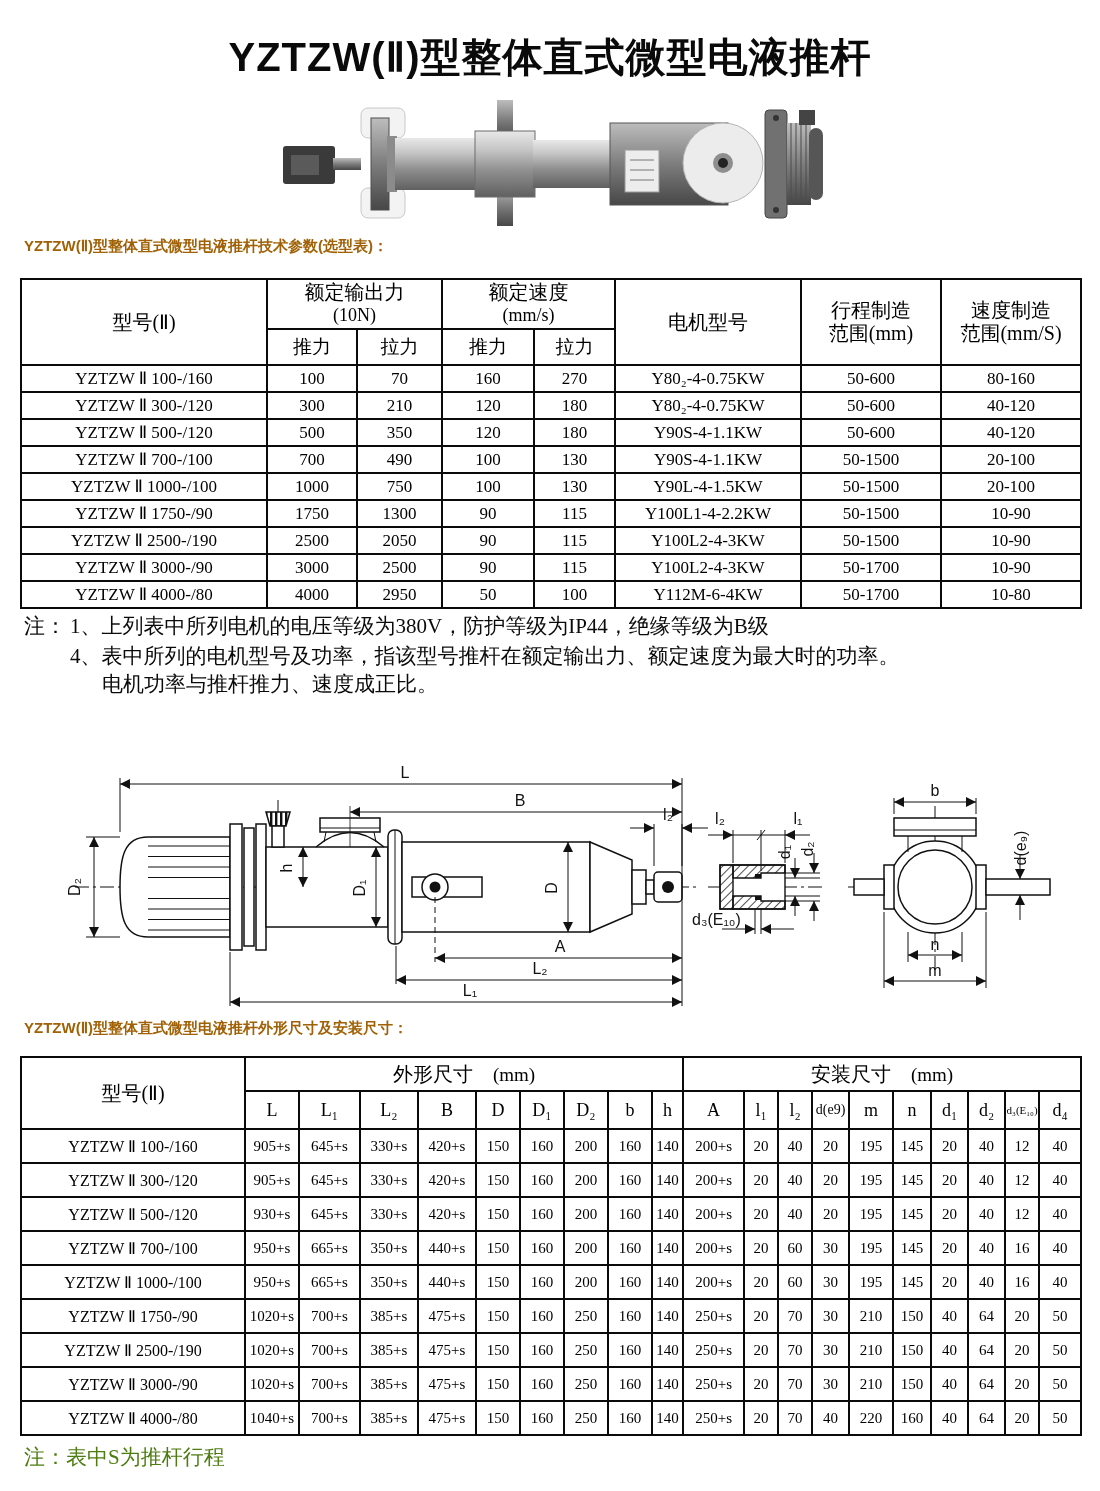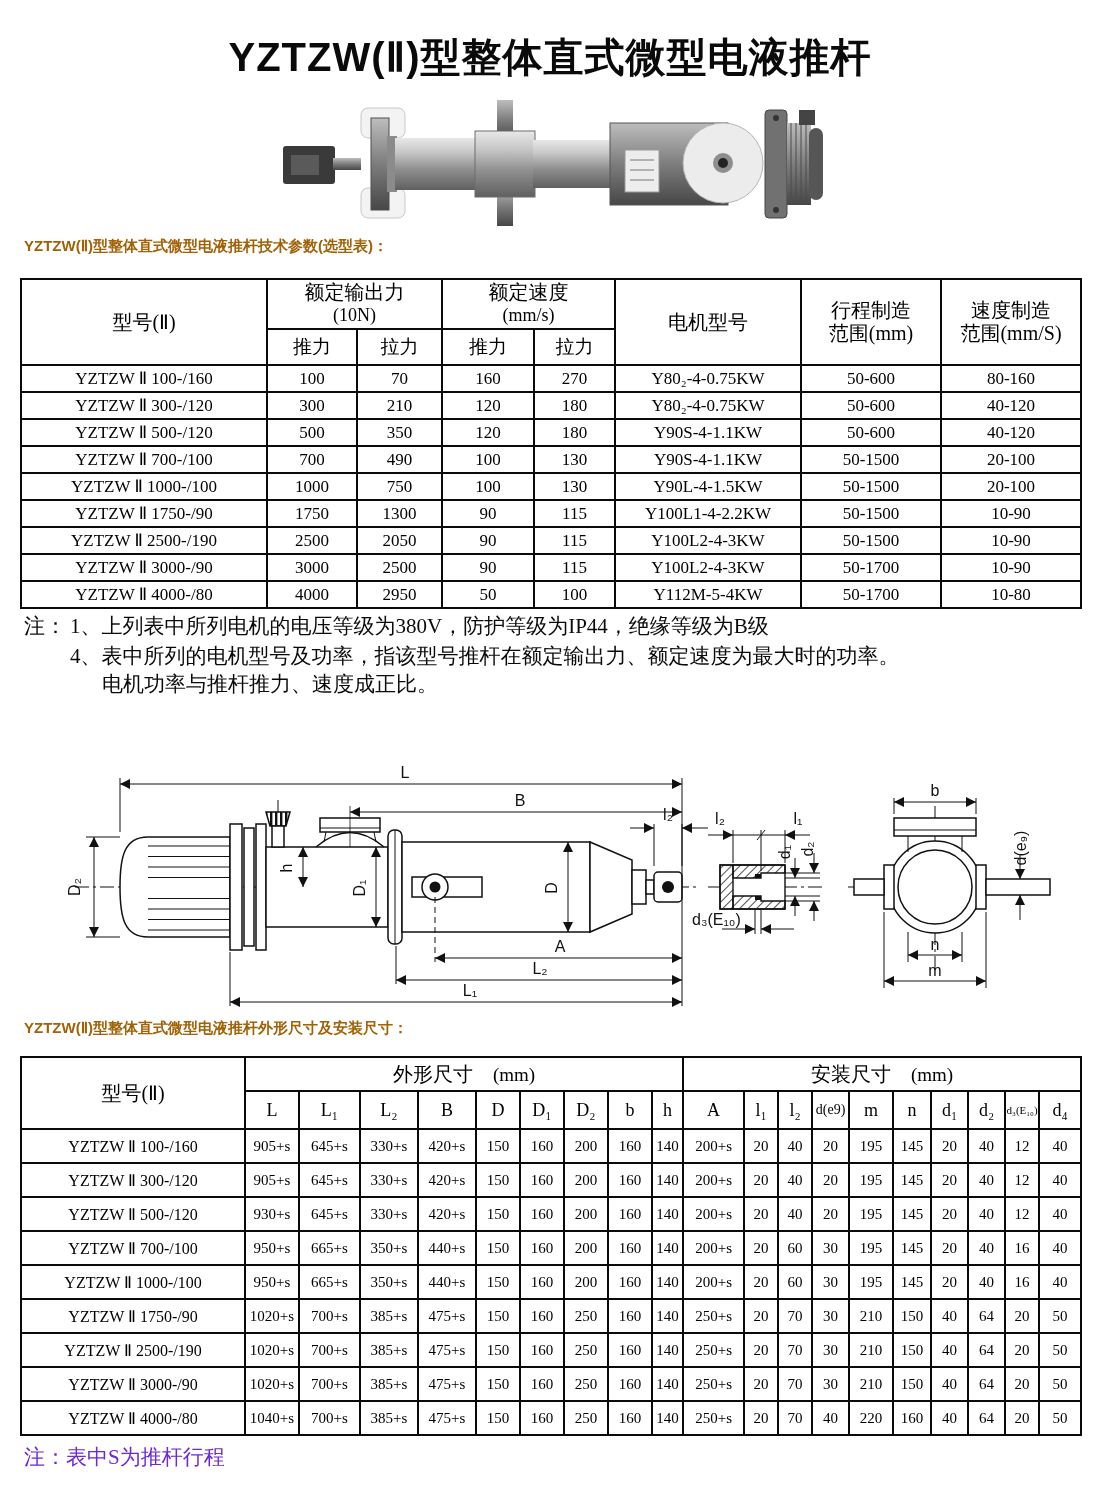--- a/index.html
+++ b/index.html
@@ -40,21 +40,21 @@
   #dim-table thead tr.sub th.sm { font-size:14px;border-radius:14px; }
   #dim-table thead tr.sub th.xs { font-size:11px; }
   #dim-table td { height:34px; font-size:15px; }
   #dim-table td.model { font-size:16px; }
 
   .notes { position:absolute; left:24px; top:612px; width:1058px; display:flex; font-size:21px; line-height:29.5px; color:#0a0a0a; }
   .notes-label { flex:0 0 46px; }
   .note-cont { padding-left:32px;font-family:Liberation Mono, monospace; }
 
   .drawing-wrap { position:absolute; left:20px; top:762px; width:1060px; height:252px; }
-  .footnote { position:absolute; left:24px; top:1443px; font-size:21px; color:#6d28d9; }
+  .footnote { position:absolute; left:24px; top:1443px; font-size:21px; color:#4d7c0f; }
 
   svg text { font-family:"Liberation Sans", sans-serif; font-size:16px; fill:#111; }
 </style>
 </head>
 <body>
 
 <div class="doc-title">YZTZW(Ⅱ)型整体直式微型电液推杆</div>
 
 <div class="photo-wrap">
   <svg width="550" height="132" viewBox="0 0 550 132">
@@ -235,21 +235,21 @@
         <td>Y100L2-4-3KW</td>
         <td>50-1700</td>
         <td>10-90</td>
       </tr>
       <tr>
         <td class="model">YZTZW Ⅱ 4000-/80</td>
         <td>4000</td>
         <td>2950</td>
         <td>50</td>
         <td>100</td>
-        <td>Y112M-5-4KW</td>
+        <td>Y112M-6-4KW</td>
         <td>50-1700</td>
         <td>10-80</td>
       </tr>
     </tbody>
 </table>
 
 <div class="notes">
   <div class="notes-label">注：</div>
   <div class="notes-body">
     <div id="note-lines">

